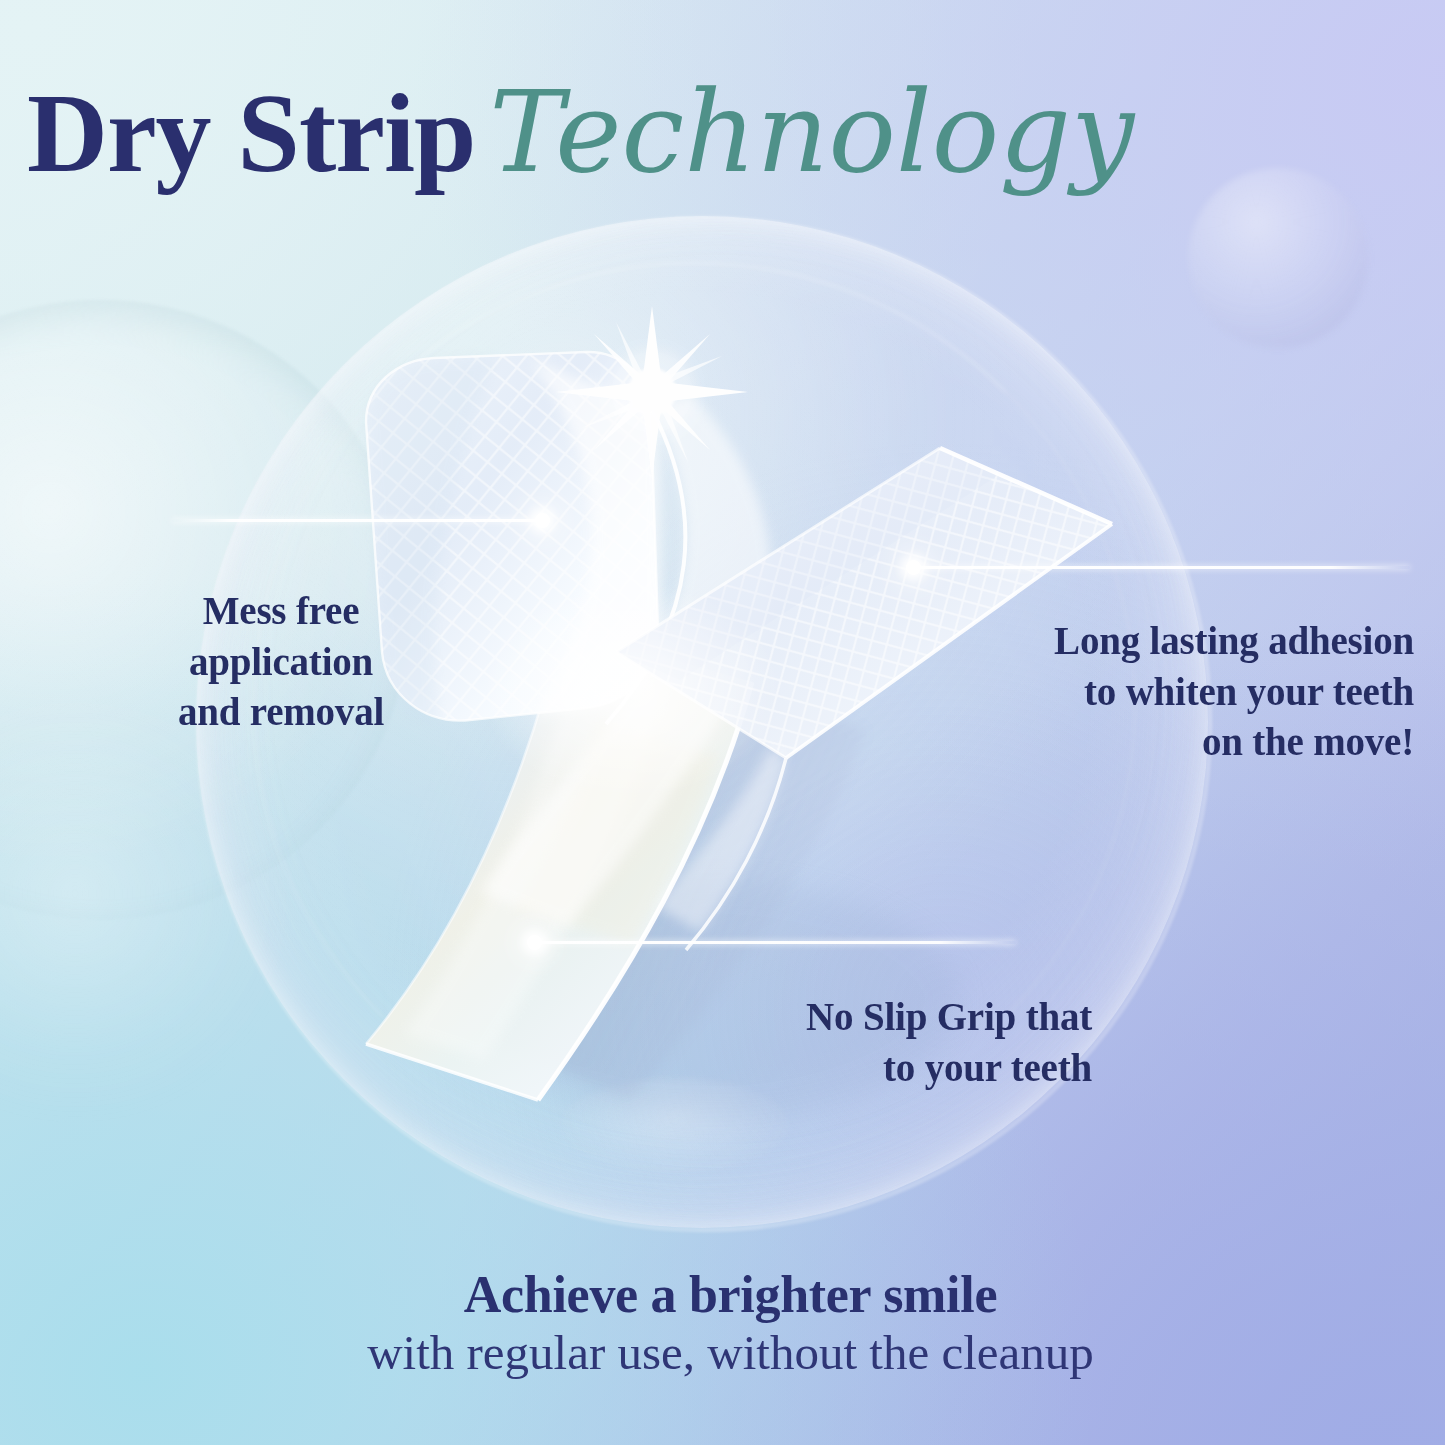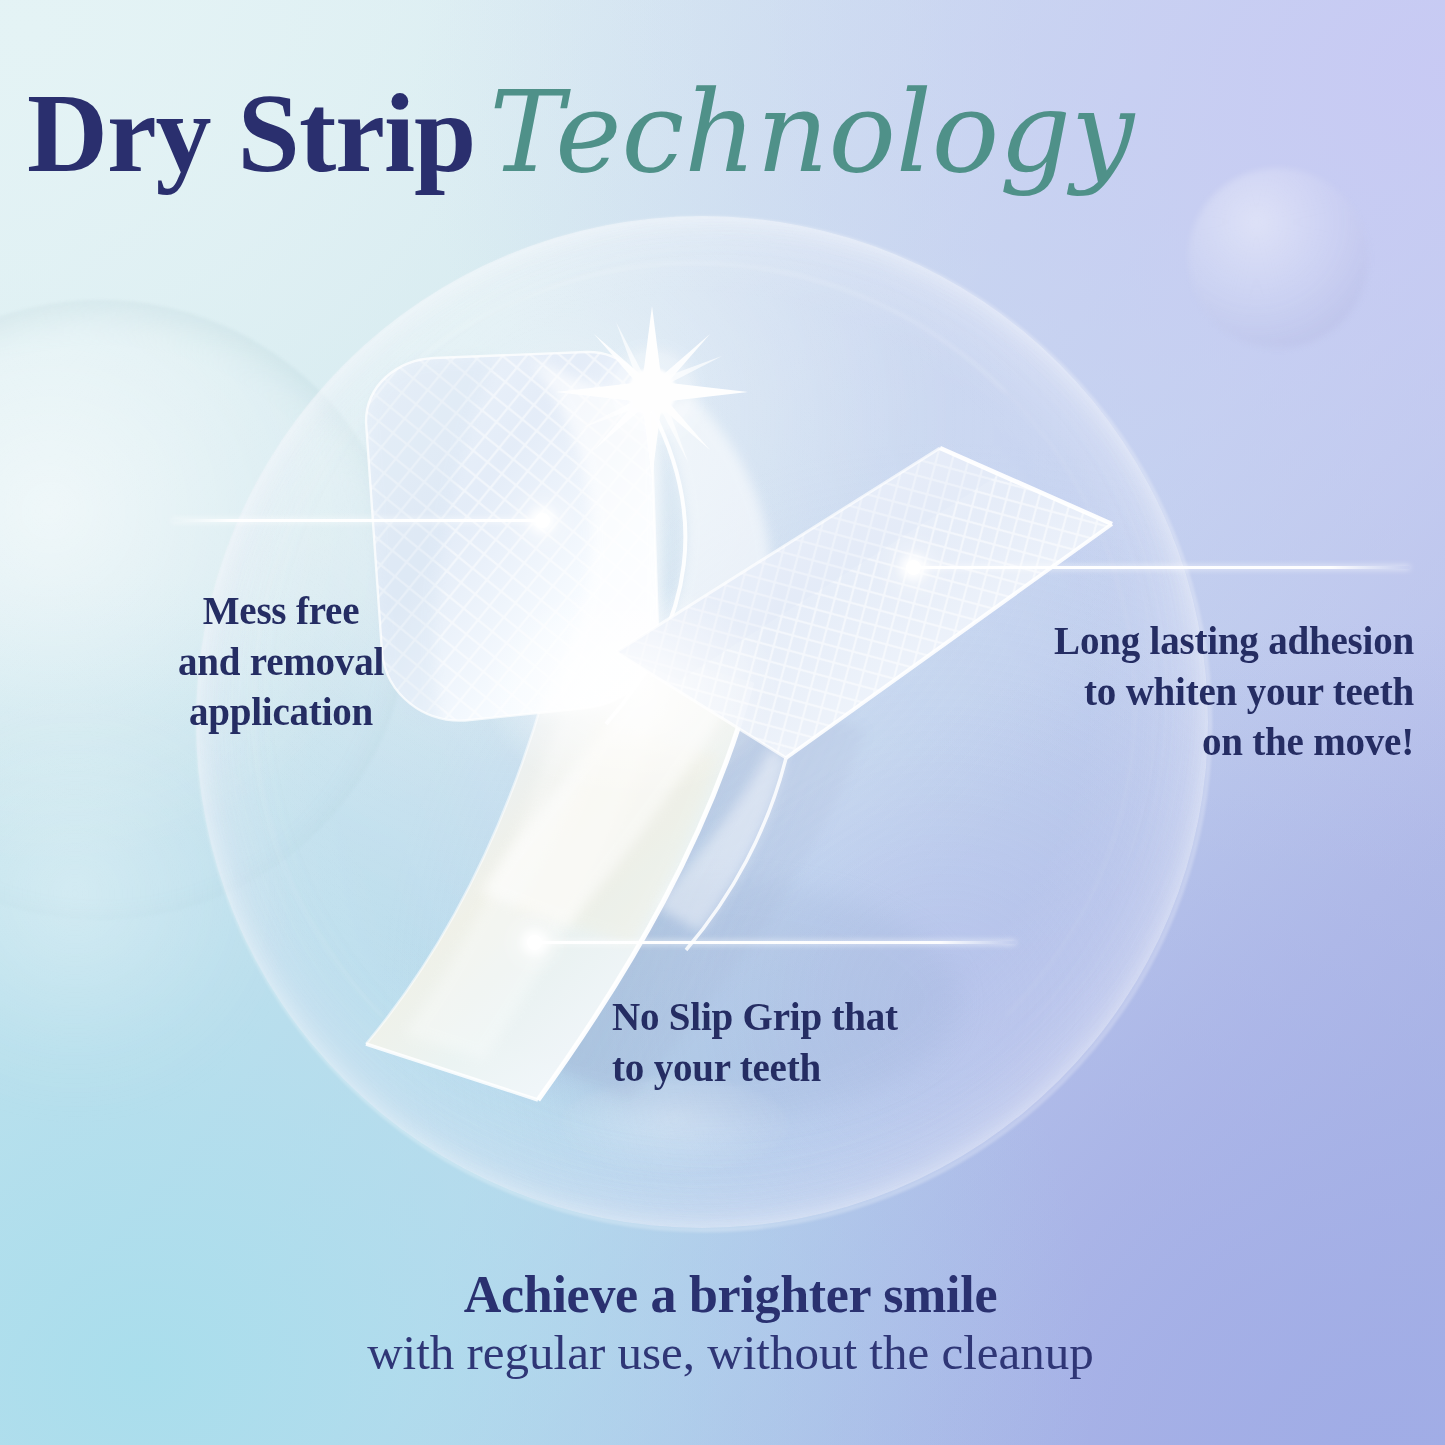--- a/index.html
+++ b/index.html
@@ -170,21 +170,21 @@
     left: 96px; top: 578px; width: 370px;
     text-align: center;
     margin-top: 8px;
   }
   #text-adhesion {
     left: 914px; top: 616px; width: 500px;
     text-align: right;
   }
   #text-grip {
     left: 612px; top: 992px; width: 480px;
-    text-align: left;
+    text-align: right;
   }
 
   
   #tagline {
     position: absolute;
     left: 16px; right: 0;
     top: 1266px;
     text-align: center;
     color: #2a3170;
   }
@@ -362,22 +362,22 @@
       <path d="M-70 36 L-16 8 L0 0 L-10 14 Z" fill="#ffffff" opacity="0.7"></path>
       <circle cx="0" cy="0" r="24" fill="#ffffff" filter="url(#tiny)"></circle>
       <circle cx="0" cy="0" r="44" fill="#ffffff" opacity="0.35" filter="url(#soft)"></circle>
     </g>
   </svg>
 
   <div class="callout-line" id="line-mess"></div>
   <div class="callout-dot" id="dot-mess"></div>
   <div class="callout-text" id="text-mess">
     <div>Mess free</div>
+    <div>application</div>
     <div>and removal</div>
-    <div>application</div>
   </div>
 
   <div class="callout-line rtl" id="line-adhesion"></div>
   <div class="callout-dot" id="dot-adhesion"></div>
   <div class="callout-text" id="text-adhesion">
     <div>Long lasting adhesion</div>
     <div>to whiten your teeth</div>
     <div>on the move!</div>
   </div>
 

